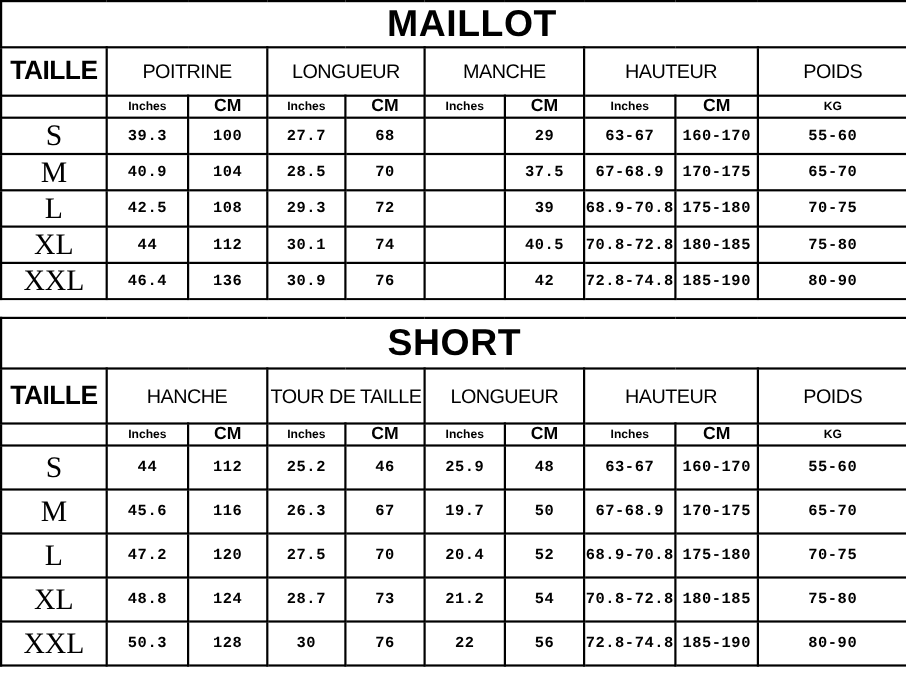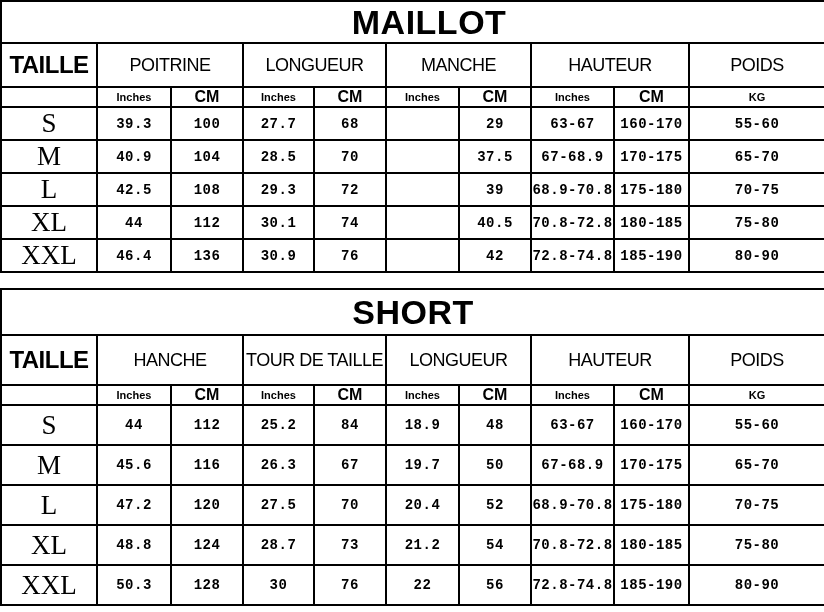--- a/index.html
+++ b/index.html
@@ -225,22 +225,22 @@
       <td class="sub-sans">CM</td>
       <td class="sub-mono">Inches</td>
       <td class="sub-sans">CM</td>
       <td class="sub-mono">KG</td>
     </tr>
     <tr class="data-row">
       <td class="size-cell">S</td>
       <td>44</td>
       <td>112</td>
       <td>25.2</td>
-      <td>84</td>
-      <td>18.9</td>
+      <td>46</td>
+      <td>25.9</td>
       <td>48</td>
       <td>63-67</td>
       <td>160-170</td>
       <td>55-60</td>
     </tr>
     <tr class="data-row">
       <td class="size-cell">M</td>
       <td>45.6</td>
       <td>116</td>
       <td>26.3</td>

